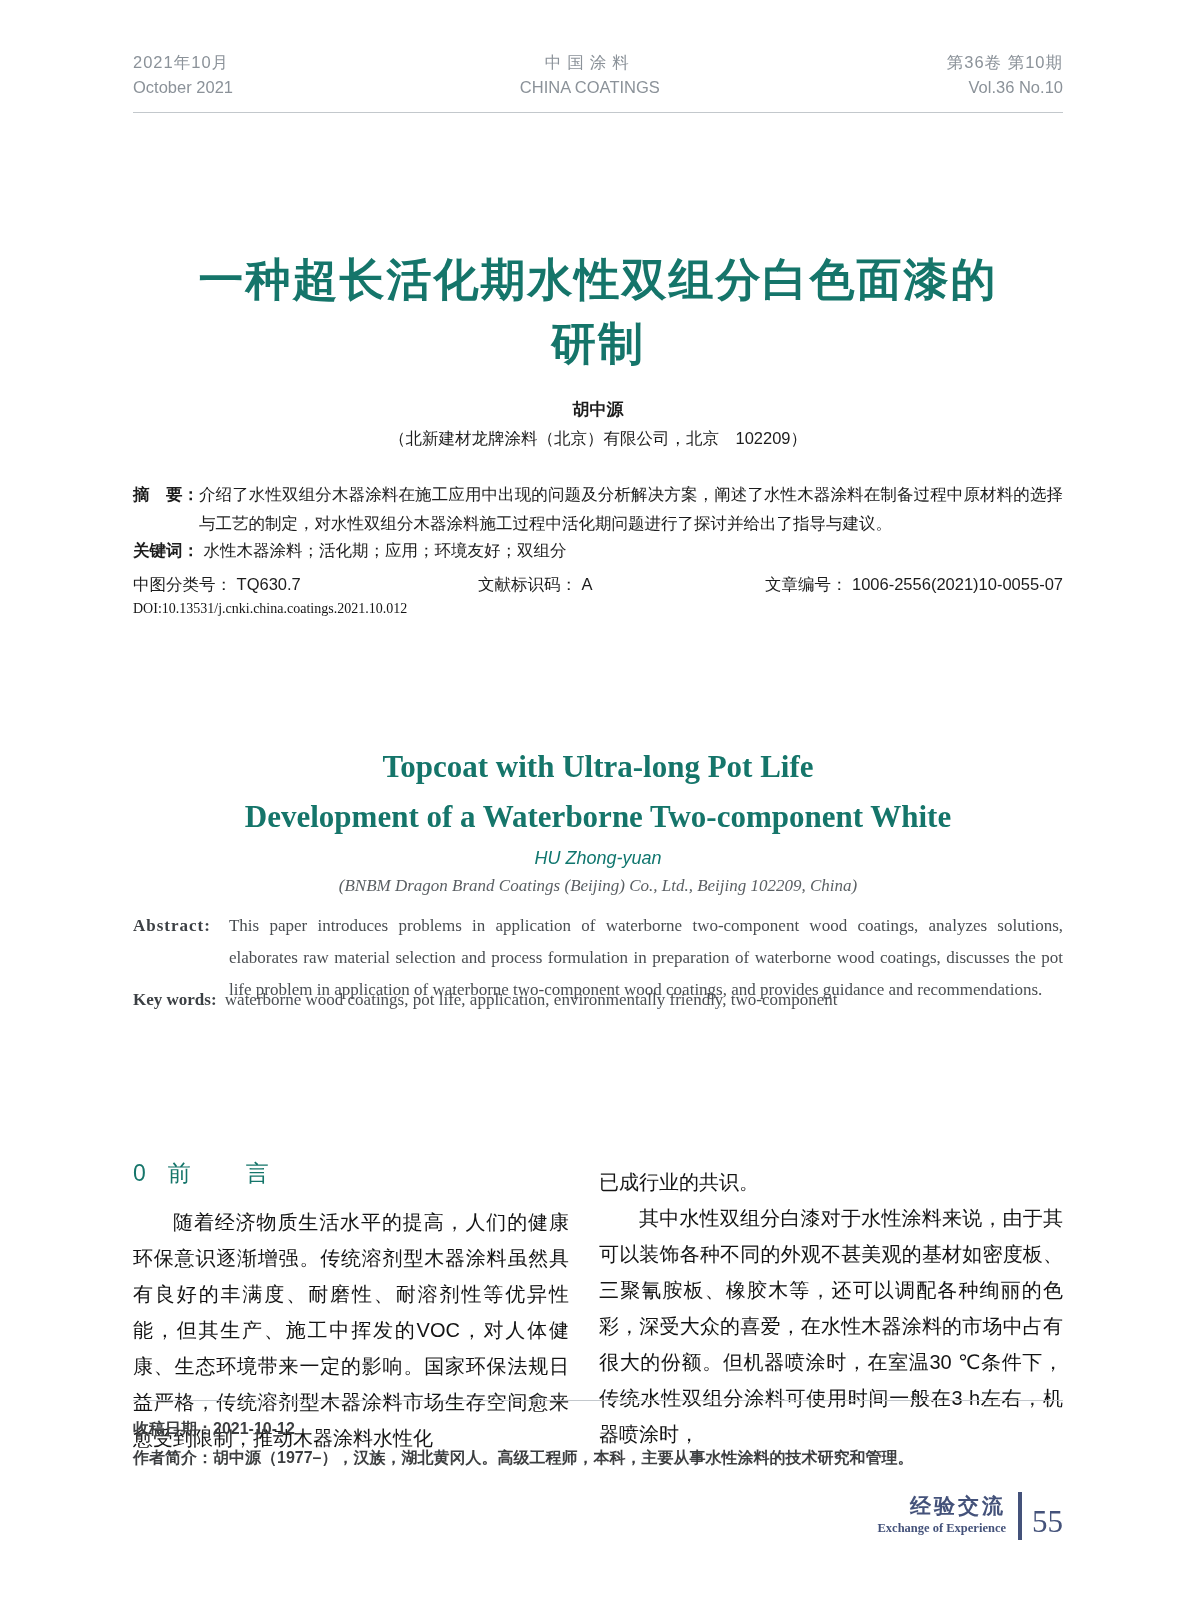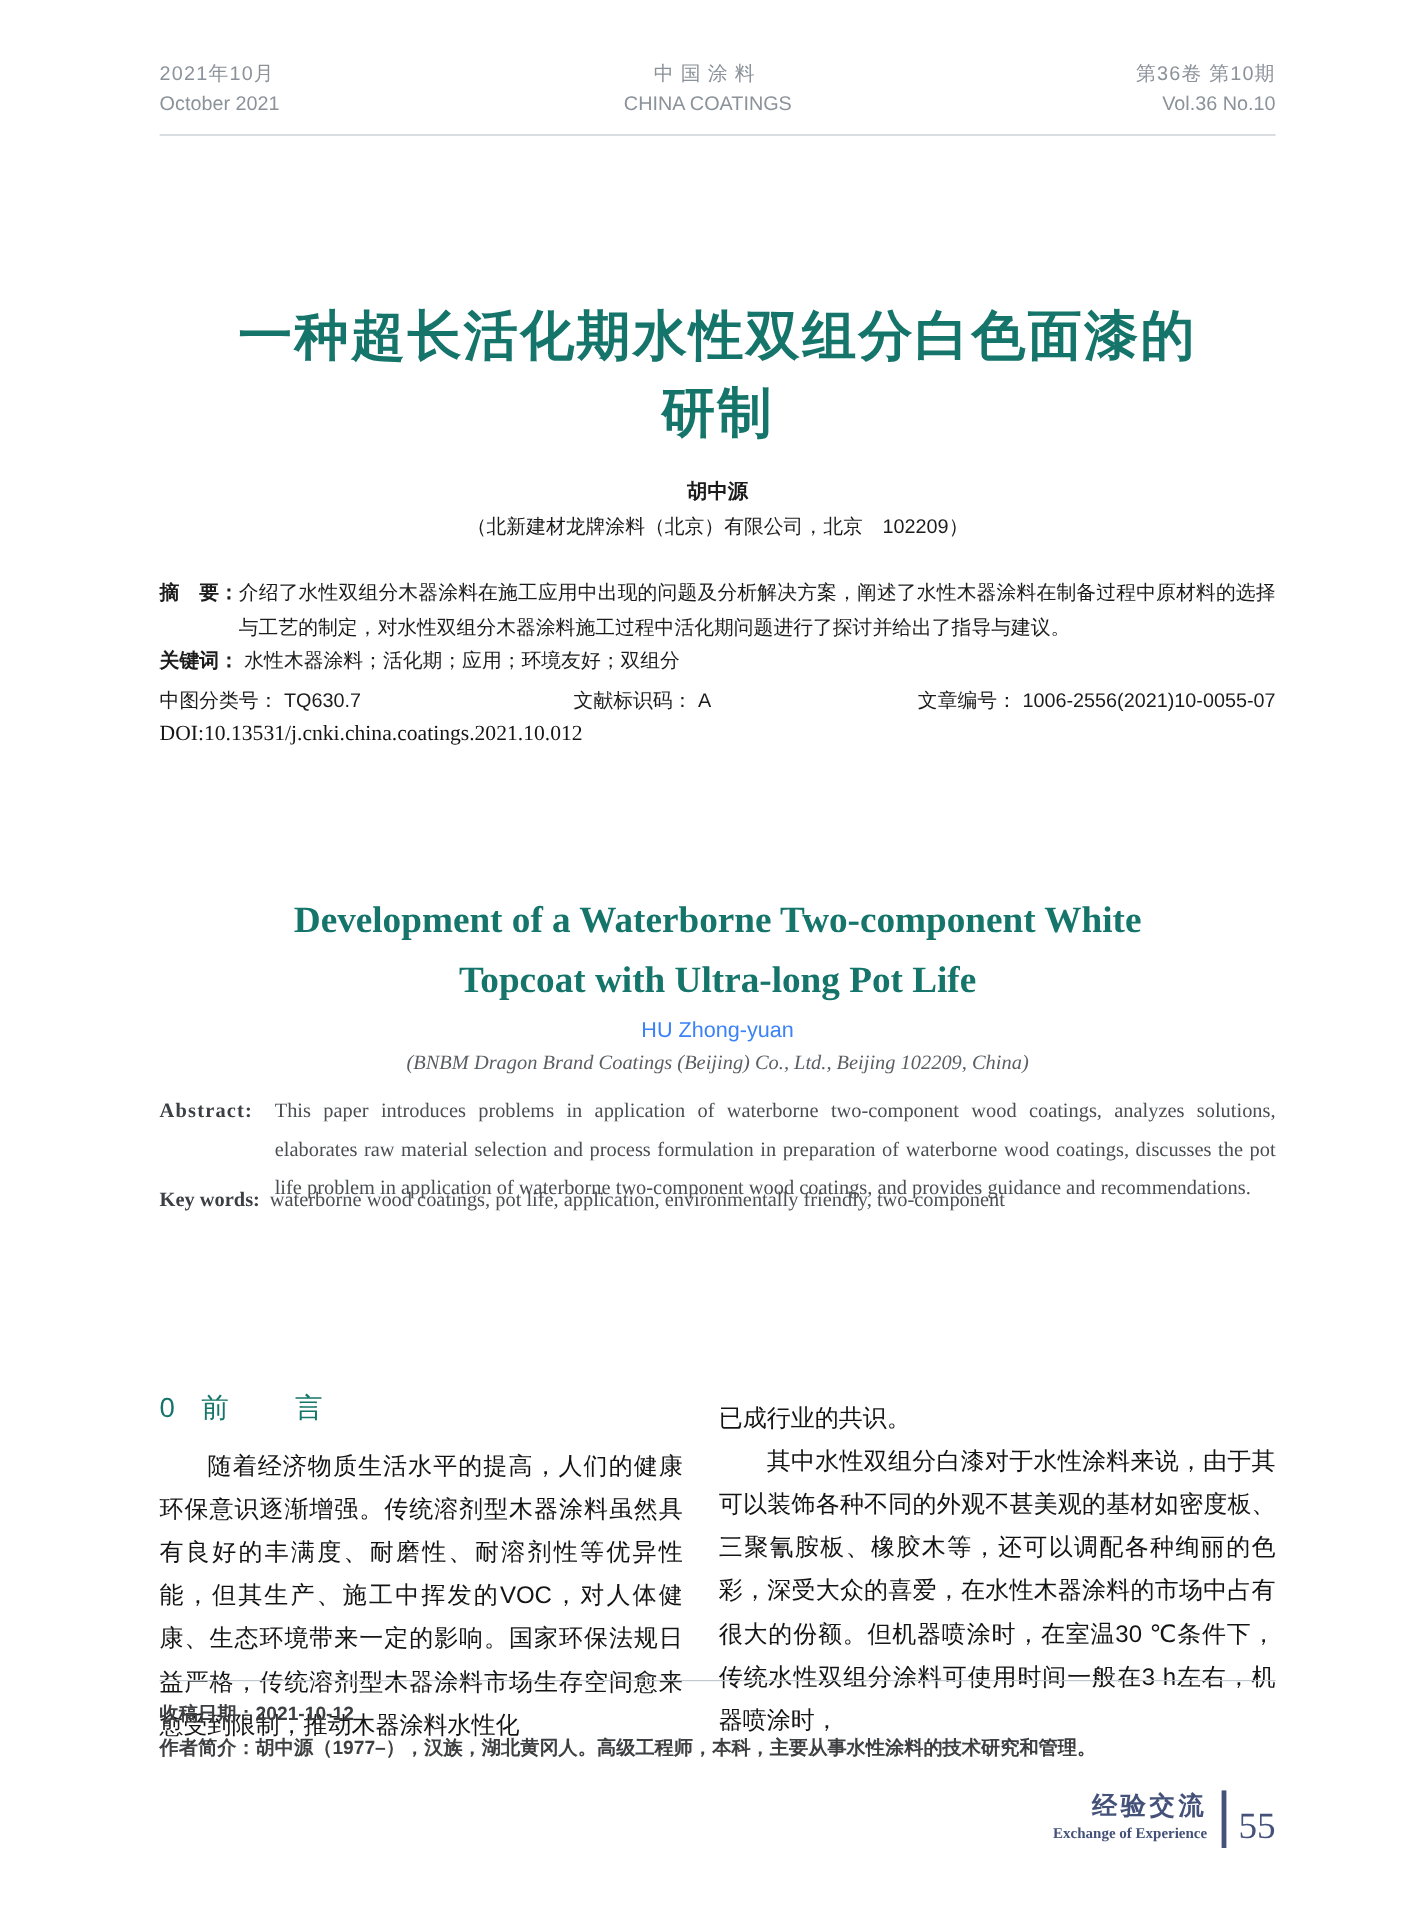--- a/index.html
+++ b/index.html
@@ -30,26 +30,26 @@
   .abstract-cn .lbl{font-weight:bold;white-space:nowrap;}
   .abstract-cn .txt{flex:1;text-align:justify;}
   .keywords-cn{top:540px;font-size:16.5px;color:#1c1c1c;}
   .keywords-cn .lbl{font-weight:bold;}
   .meta-row{top:572px;display:flex;font-size:16.5px;color:#1c1c1c;line-height:24px;}
   .meta-item .lbl{font-weight:normal;}
   .meta-left{width:345px;}
   .meta-mid{flex:1;}
   .meta-right{text-align:right;}
   .doi-line{top:601px;font-family:"Liberation Serif","DejaVu Serif",serif;
-    font-size:18px;color:#151515;}
+    font-size:14px;color:#151515;}
 
   
   .title-en{top:742px;text-align:center;font-family:"Liberation Serif","DejaVu Serif",serif;
     font-weight:bold;font-size:31px;line-height:50px;color:#15756a;}
-  .author-en{top:848px;text-align:center;font-size:18px;color:#3b82f6;}
+  .author-en{top:848px;text-align:center;font-size:18px;color:#0f766e;font-style:italic;}
   .affil-en{top:876px;text-align:center;font-family:"Liberation Serif","DejaVu Serif",serif;
     font-style:italic;font-size:17px;color:#5a5f63;}
 
   
   .abstract-en{top:910px;display:flex;font-family:"Liberation Serif","DejaVu Serif",serif;
     font-size:17px;line-height:32px;color:#4a4e52;}
   .abstract-en .lbl{font-weight:bold;letter-spacing:1px;white-space:nowrap;color:#3c4044;margin-right:18px;}
   .abstract-en .txt{flex:1;text-align:justify;}
   .keywords-en{top:990px;font-family:"Liberation Serif","DejaVu Serif",serif;
     font-size:17px;color:#4a4e52;}
@@ -128,22 +128,22 @@
     </div>
     <div class="meta-item meta-right">
       <span class="lbl">文章编号：</span>
       <span>1006-2556(2021)10-0055-07</span>
     </div>
   </div>
 
   <div class="abs doi-line">DOI:10.13531/j.cnki.china.coatings.2021.10.012</div>
 
   <div class="abs title-en">
+    <div>Topcoat with Ultra-long Pot Life</div>
     <div>Development of a Waterborne Two-component White</div>
-    <div>Topcoat with Ultra-long Pot Life</div>
   </div>
 
   <div class="abs author-en">HU Zhong-yuan</div>
   <div class="abs affil-en">(BNBM Dragon Brand Coatings (Beijing) Co., Ltd., Beijing 102209, China)</div>
 
   <div class="abs abstract-en">
     <span class="lbl">Abstract:</span>
     <span class="txt">This paper introduces problems in application of waterborne two-component wood coatings, analyzes solutions, elaborates raw material selection and process formulation in preparation of waterborne wood coatings, discusses the pot life problem in application of waterborne two-component wood coatings, and provides guidance and recommendations.</span>
   </div>
 

